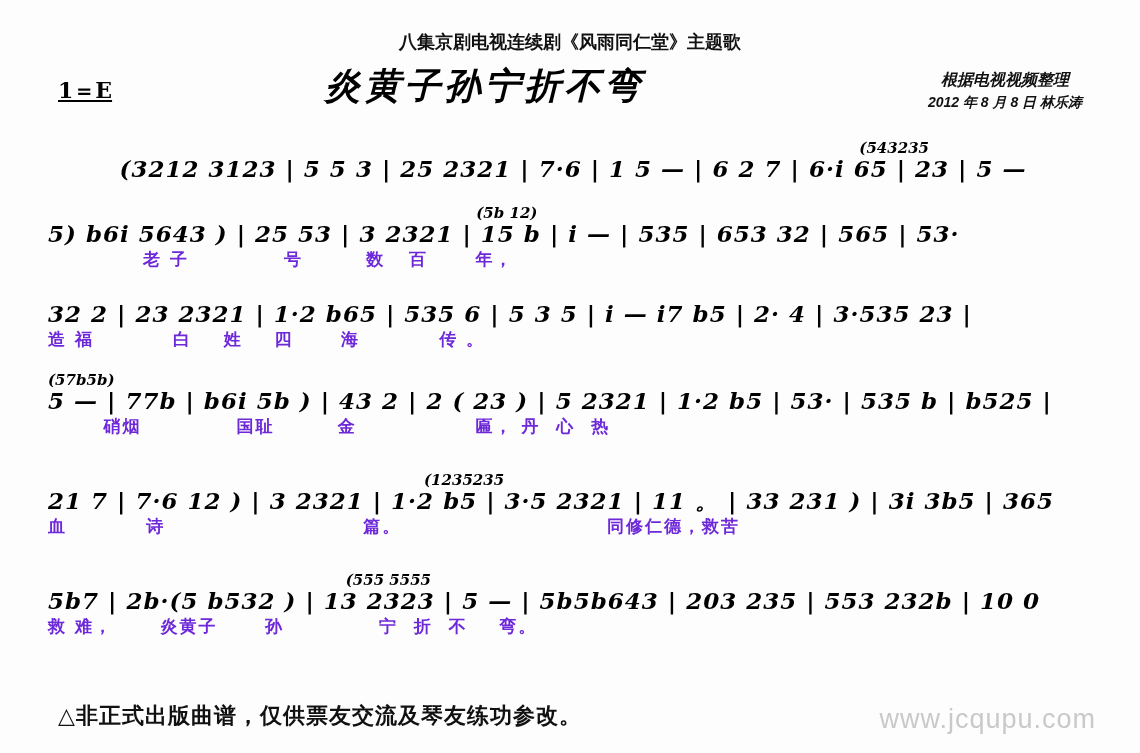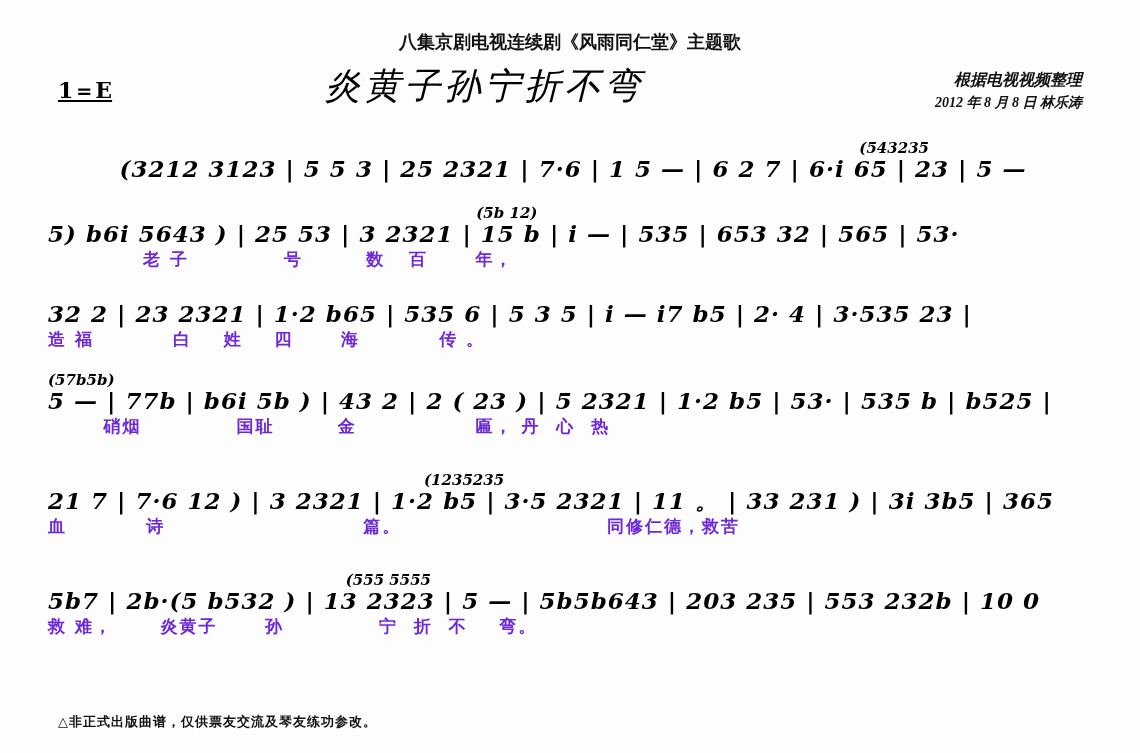--- a/index.html
+++ b/index.html
@@ -34,47 +34,47 @@
     color: #111;
     letter-spacing: 0px;
   }
   .main-title {
     position: absolute;
     top: 62px;
     left: 0;
     width: 969px;
     text-align: center;
     font-size: 36px;
-    font-weight: normal;
+    font-weight: bold;
     font-style: italic;
     color: #000;
     font-family: "DejaVu Serif", serif;
     letter-spacing: 4px;
   }
   .key-sig {
     position: absolute;
     top: 76px;
     left: 58px;
     font-size: 22px;
     font-weight: bold;
     font-family: "DejaVu Serif", serif;
     color: #000;
     text-decoration: underline;
   }
   .credits {
     position: absolute;
     top: 68px;
     right: 58px;
-    text-align: right;
+    text-align: center;
     font-size: 16px;
     font-weight: bold;
     font-style: italic;
     color: #111;
     line-height: 1.5;
-    font-family: Liberation Serif, serif;
+    font-family: Liberation Sans, sans-serif;
   }
   .credits .c2 {
     font-size: 14px;
   }
 
   
   .system {
     position: absolute;
     left: 48px;
     width: 1050px;
@@ -115,21 +115,21 @@
   #sys3 { top: 285px; }
   #sys4 { top: 372px; }
   #sys5 { top: 472px; }
   #sys6 { top: 572px; }
 
   
   .footer-note {
     position: absolute;
     left: 58px;
     bottom: 22px;
-    font-size: 13px;
+    font-size: 22px;
     font-weight: bold;
     font-family: "DejaVu Sans", sans-serif;
     color: #111;
     letter-spacing: 1px;
   }
   .watermark {
     position: absolute;
     right: 44px;
     bottom: 18px;
     font-size: 27px;
@@ -182,14 +182,15 @@
     <div class="lyrics">血          诗                         篇。                          同修仁德，救苦</div>
   </div>
 
   <div class="system" id="sys6">
     <div class="above">                                                         (555 5555</div>
     <div class="notes">5b7 | 2b·(5 b532 ) | 13 2323 | 5   — | 5b5b643 | 203 235 | 553 232b | 10  0</div>
     <div class="lyrics">救 难，      炎黄子      孙            宁  折  不    弯。</div>
   </div>
 
   <div class="footer-note">△非正式出版曲谱，仅供票友交流及琴友练功参改。</div>
+  <div class="watermark">www.jcqupu.com</div>
 
 </div>
 
 </body></html>

